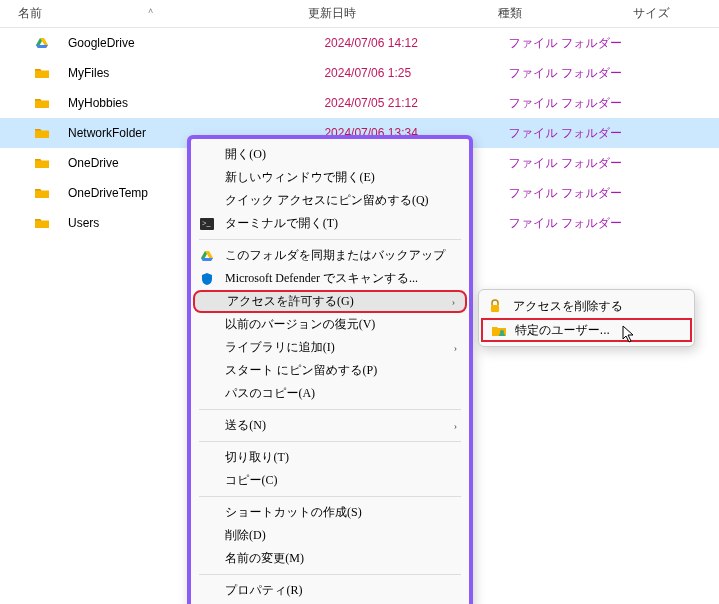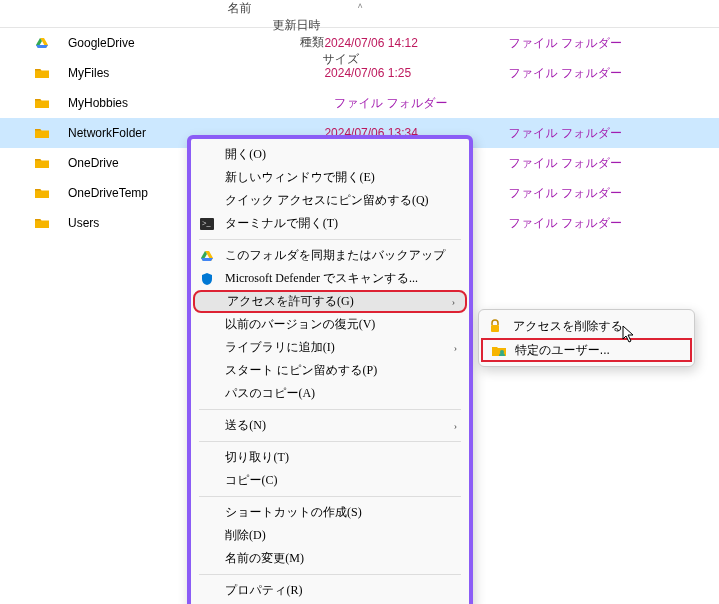--- a/index.html
+++ b/index.html
@@ -1,18 +1,18 @@
 <!DOCTYPE html>
 <html><head>
 <meta charset="utf-8">
 <style>
   * { box-sizing: border-box; margin: 0; padding: 0; }
   body { font-family: "Yu Gothic UI", "Meiryo", sans-serif; font-size: 12px; color: #000; background: #fff; width: 719px; height: 604px; position: relative; overflow: hidden; }
   
-  .table-header { display: flex; height: 28px; border-bottom: 1px solid #e5e5e5; align-items: center; color: #444; font-size: 12px; flex-direction: column; }
+  .table-header { display: flex; height: 28px; border-bottom: 1px solid #e5e5e5; align-items: center; color: #444; font-size: 12px; }
   .table-header .col { padding: 0 8px; }
   .col-name { width: 300px; padding-left: 18px !important; position: relative; }
   .col-date { width: 190px; }
   .col-type { width: 135px; }
   .col-size { width: 90px; }
   .sort-arrow { position: absolute; left: 148px; top: 1px; font-size: 9px; color: #888; }
   
   .file-list { }
   .file-row { display: flex; height: 30px; align-items: center; }
   .file-row.selected { background: #cce8ff; }
@@ -24,21 +24,21 @@
   
   .icon { width: 16px; height: 16px; display: inline-flex; align-items: center; justify-content: center; flex-shrink: 0; }
   
   .context-menu { position: absolute; left: 187px; top: 135px; width: 286px; background: #f9f9f9; border: 4px solid #8b5cf6; border-radius: 6px; box-shadow: 2px 4px 12px rgba(0,0,0,0.18); padding: 4px 0; font-family: Liberation Serif, serif; }
   .menu-item { height: 23px; display: flex; align-items: center; padding: 0 12px 0 34px; position: relative; font-size: 12px; cursor: default; }
   .menu-item.highlighted { background: #e5e5e5; border: 2px solid #d23; border-radius: 8px; margin: 0 2px; padding: 0 10px 0 32px; }
   .menu-item .menu-icon { position: absolute; left: 8px; top: 50%; transform: translateY(-50%); }
   .menu-item .submenu-arrow { margin-left: auto; font-size: 10px; color: #555; }
   .menu-sep { height: 1px; background: #ddd; margin: 4px 8px; }
   
-  .submenu { position: absolute; left: 478px; top: 289px; width: 217px; background: #f9f9f9; border: 1px solid #ccc; border-radius: 6px; box-shadow: 2px 4px 12px rgba(0,0,0,0.18); padding: 4px 0; margin-top: 20px; }
+  .submenu { position: absolute; left: 478px; top: 289px; width: 217px; background: #f9f9f9; border: 1px solid #ccc; border-radius: 6px; box-shadow: 2px 4px 12px rgba(0,0,0,0.18); padding: 4px 0; }
   .sub-item { height: 24px; display: flex; align-items: center; padding: 0 12px 0 34px; position: relative; font-size: 12px; cursor: default; }
   .sub-item .menu-icon { position: absolute; left: 8px; top: 50%; transform: translateY(-50%); }
   .sub-item.highlighted-box { border: 2px solid #d23; border-radius: 0; margin: 0 2px; padding: 0 10px 0 32px; }
   
   .cursor-pointer { position: absolute; left: 622px; top: 325px; pointer-events: none; }
 </style>
 </head>
 <body>
 
 <div class="table-header">
@@ -84,20 +84,21 @@
     <div class="file-row">
       <div class="cell cell-name">
         <span class="icon">
           <svg width="16" height="16">
             <path d="M1 4 L6 4 L7.5 5.5 L15 5.5 L15 13 L1 13 Z" fill="#f7b500"></path>
             <path d="M1 4 L6 4 L7.5 5.5 L1 5.5 Z" fill="#e09a00"></path>
           </svg>
         </span>
         <span>MyHobbies</span>
       </div>
+      <div class="cell cell-date">2024/07/05 21:12</div>
       <div class="cell cell-type">ファイル フォルダー</div>
       <div class="cell cell-size"></div>
     </div>
     <div class="file-row selected">
       <div class="cell cell-name">
         <span class="icon">
           <svg width="16" height="16">
             <path d="M1 4 L6 4 L7.5 5.5 L15 5.5 L15 13 L1 13 Z" fill="#f7b500"></path>
             <path d="M1 4 L6 4 L7.5 5.5 L1 5.5 Z" fill="#e09a00"></path>
           </svg>

